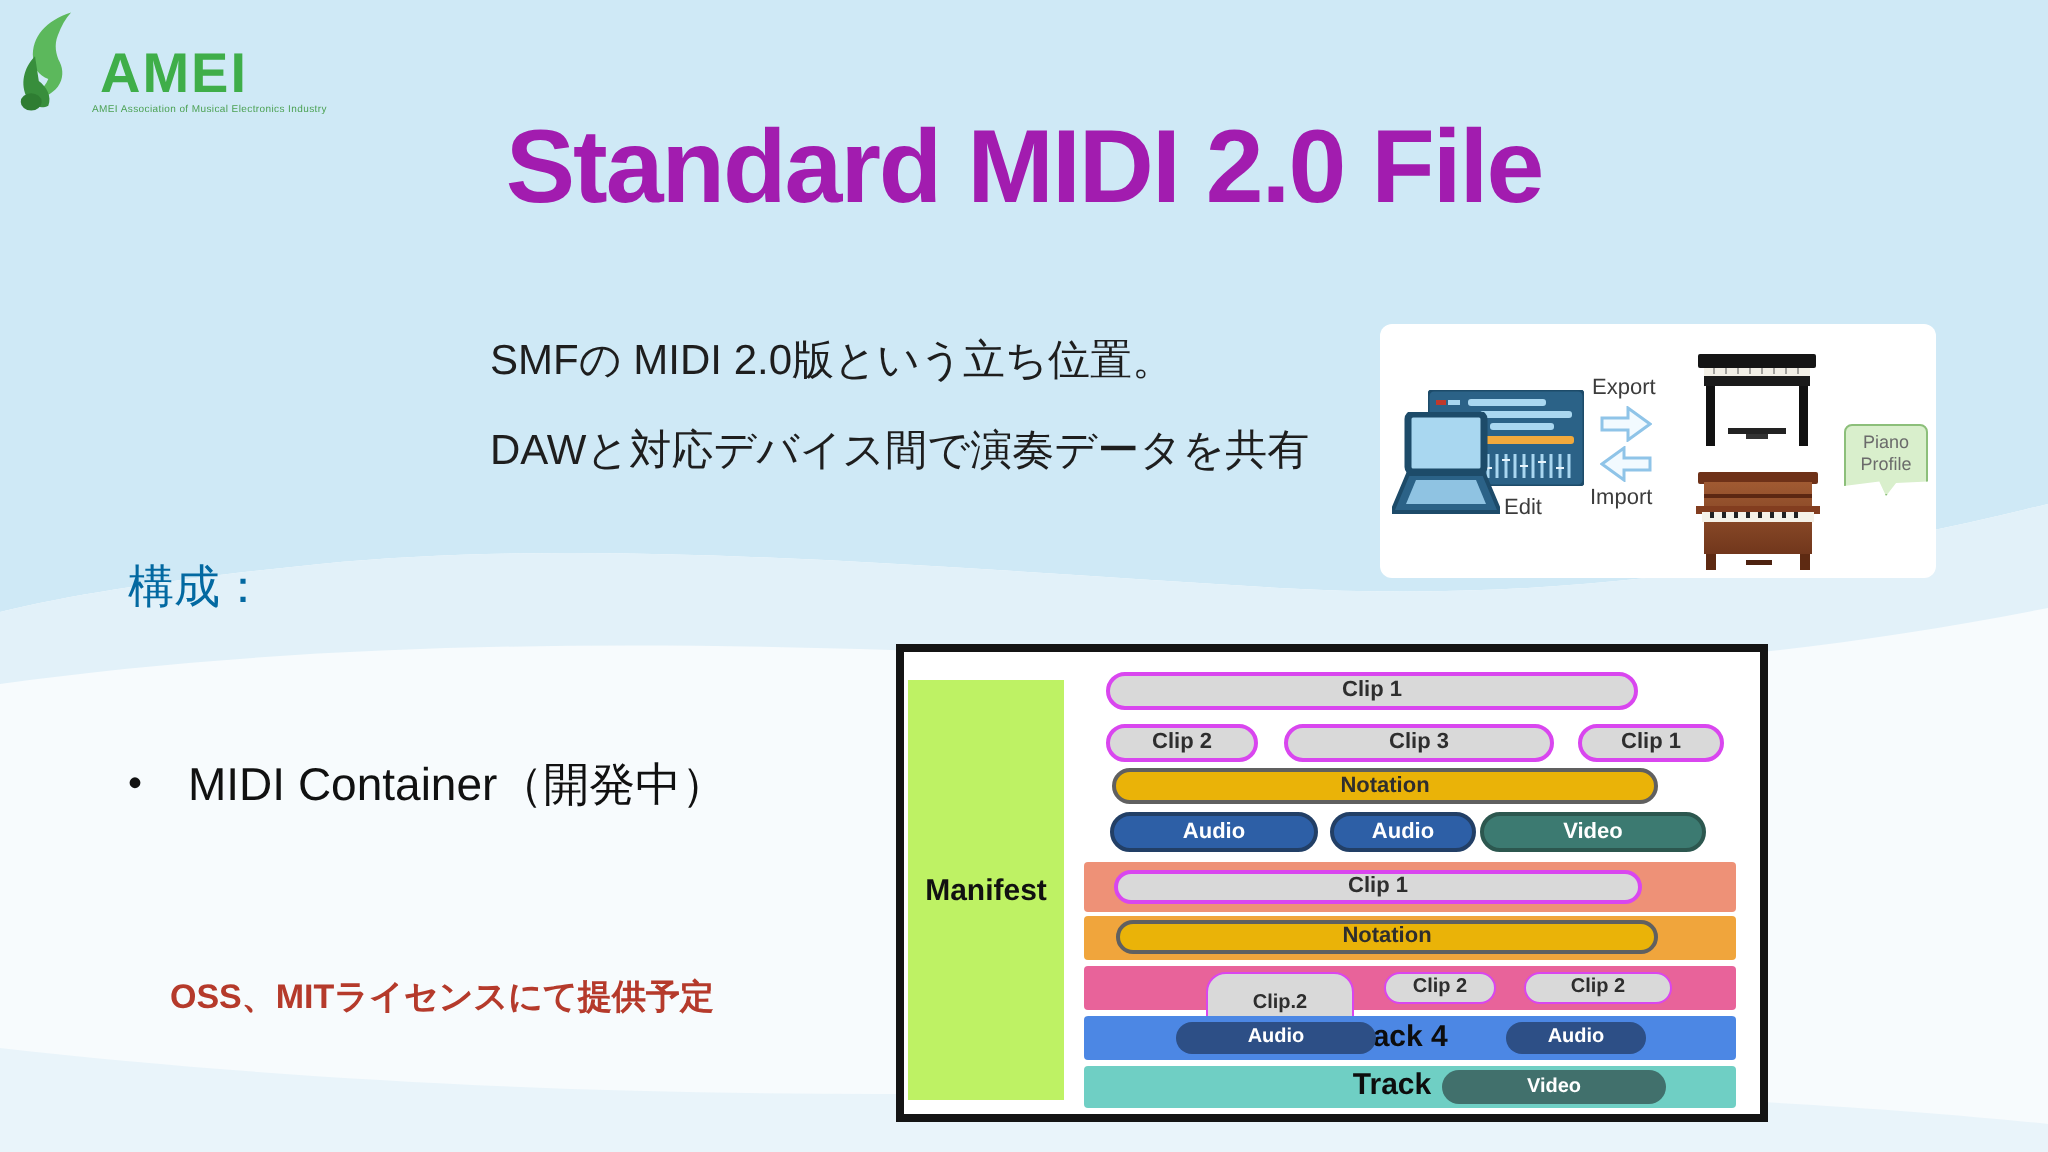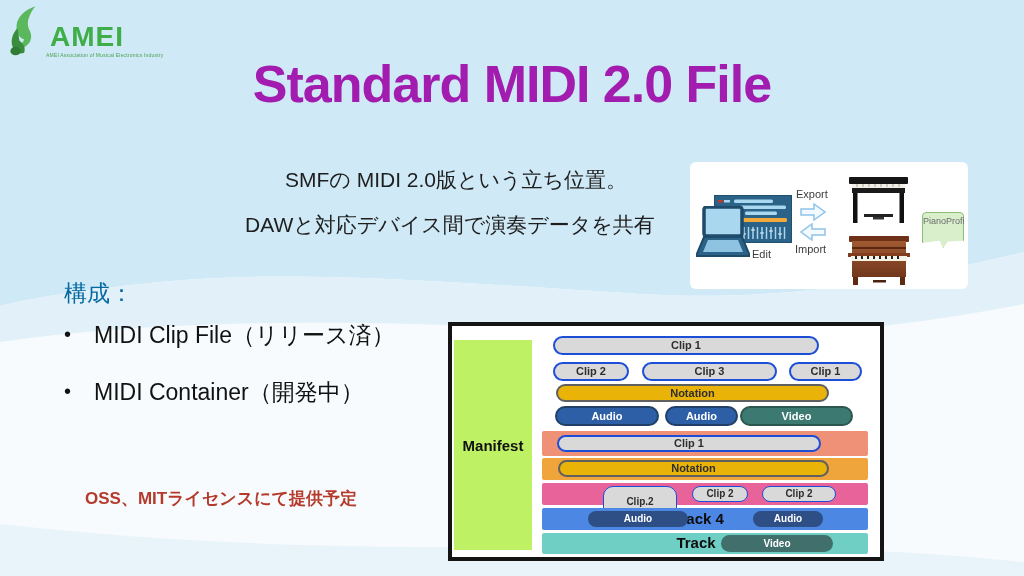--- a/index.html
+++ b/index.html
@@ -10,37 +10,37 @@
 
   
   .logo{left:8px;top:5px;width:180px;height:55px;z-index:3;}
   .logo-word{left:42px;top:16px;font-size:28px;font-weight:bold;color:#3fae49;letter-spacing:1px;}
   .logo-cap{left:38px;top:47px;font-size:5px;color:#4ba153;letter-spacing:.2px;white-space:nowrap;}
 
   
   .title{left:0;top:54px;width:1024px;text-align:center;font-size:52px;font-weight:bold;color:#a21caf;letter-spacing:-1px;z-index:2;}
 
   
-  .intro1{left:245px;top:166px;font-size:21px;color:#1e1e1e;z-index:2;margin-left:40px;}
+  .intro1{left:245px;top:166px;font-size:21px;color:#1e1e1e;z-index:2;}
   .intro2{left:245px;top:211px;font-size:21px;color:#1e1e1e;z-index:2;}
 
   
   .wf-panel{left:690px;top:162px;width:278px;height:127px;background:#fff;border-radius:6px;z-index:1;}
   .wf-label{font-size:11px;color:#3c3c3c;z-index:2;}
 
   
   .heading{left:64px;top:278px;font-size:23px;color:#0369a1;z-index:2;}
   .bullet-row{z-index:2;font-size:23px;color:#111;}
   .bullet-dot{display:inline-block;width:30px;font-size:20px;vertical-align:2px;}
   .note-red{font-size:17px;font-weight:bold;color:#b53a2b;z-index:2;}
 
   
   .diagram{left:448px;top:322px;width:436px;height:239px;background:#fff;border:4px solid #141414;z-index:2;}
   .manifest{left:2px;top:14px;width:78px;height:210px;background:#bef264;display:flex;align-items:center;justify-content:center;font-size:15px;font-weight:bold;color:#111;}
-  .pill{position:absolute;box-sizing:border-box;border:2px solid #1d4ed8;border-radius:10px;background:#d9d9d9;color:#2e2e2e;font-size:11px;font-weight:bold;display:flex;align-items:center;justify-content:center;line-height:1;}
+  .pill{position:absolute;box-sizing:border-box;border:2px solid #d946ef;border-radius:10px;background:#d9d9d9;color:#2e2e2e;font-size:11px;font-weight:bold;display:flex;align-items:center;justify-content:center;line-height:1;}
   .pill.yellow{background:#eab308;border-color:#606060;}
   .pill.navy{background:#2d5fa6;border-color:#223f66;color:#fff;}
   .pill.tealpill{background:#3c7a71;border-color:#2c574f;color:#fff;}
   .pill.navy2{background:#2d4f86;border:none;color:#fff;font-size:10px;}
   .pill.dteal{background:#41706c;border:none;color:#fff;font-size:10px;}
   .pill.small{font-size:10px;border-width:1.5px;}
   .band{position:absolute;left:90px;width:326px;border-radius:2px;}
   .band-label{position:absolute;font-size:15px;font-weight:bold;color:#0d0d0d;text-align:center;}
 </style>
 </head>
@@ -170,30 +170,27 @@
         <rect x="62" y="52" width="4" height="6"></rect>
           <rect x="74" y="52" width="4" height="6"></rect>
         <rect x="86" y="52" width="4" height="6"></rect>
           <rect x="98" y="52" width="4" height="6"></rect>
       </g>
       <rect x="10" y="94" width="10" height="16" fill="#5e2a12"></rect>
       <rect x="104" y="94" width="10" height="16" fill="#5e2a12"></rect>
       <rect x="50" y="100" width="26" height="5" fill="#4d2210"></rect>
     </svg>
 
-    <div class="abs" style="left:232px;top:50px;width:42px;height:36px;background:#d9efcc;border:1px solid #8cbf7a;border-radius:4px;clip-path:polygon(0 0,100% 0,100% 80%,62% 82%,50% 100%,42% 80%,0 86%);display:flex;flex-direction:row;justify-content:flex-start;padding-top:3px;font-size:9px;color:#6b6b6b;line-height:1.25;">
+    <div class="abs" style="left:232px;top:50px;width:42px;height:36px;background:#d9efcc;border:1px solid #8cbf7a;border-radius:4px;clip-path:polygon(0 0,100% 0,100% 80%,62% 82%,50% 100%,42% 80%,0 86%);display:flex;flex-direction:column;align-items:center;justify-content:flex-start;padding-top:3px;font-size:9px;color:#6b6b6b;line-height:1.25;">
       <span>Piano</span>
       <span>Profile</span>
     </div>
   </div>
 
   <div class="abs heading">構成：</div>
-  <div class="abs bullet-row" style="left:64px;top:320px;">
-    <span class="bullet-dot">•</span><span>MIDI Clip File（リリース済）</span>
-  </div>
   <div class="abs bullet-row" style="left:64px;top:377px;">
     <span class="bullet-dot">•</span><span>MIDI Container（開発中）</span>
   </div>
 
   <div class="abs note-red" style="left:85px;top:487px;">OSS、MITライセンスにて提供予定</div>
 
   <div class="abs diagram">
     <div class="abs manifest">Manifest</div>
 
     <div class="pill" style="left:101px;top:10px;width:266px;height:19px;">Clip 1</div>

